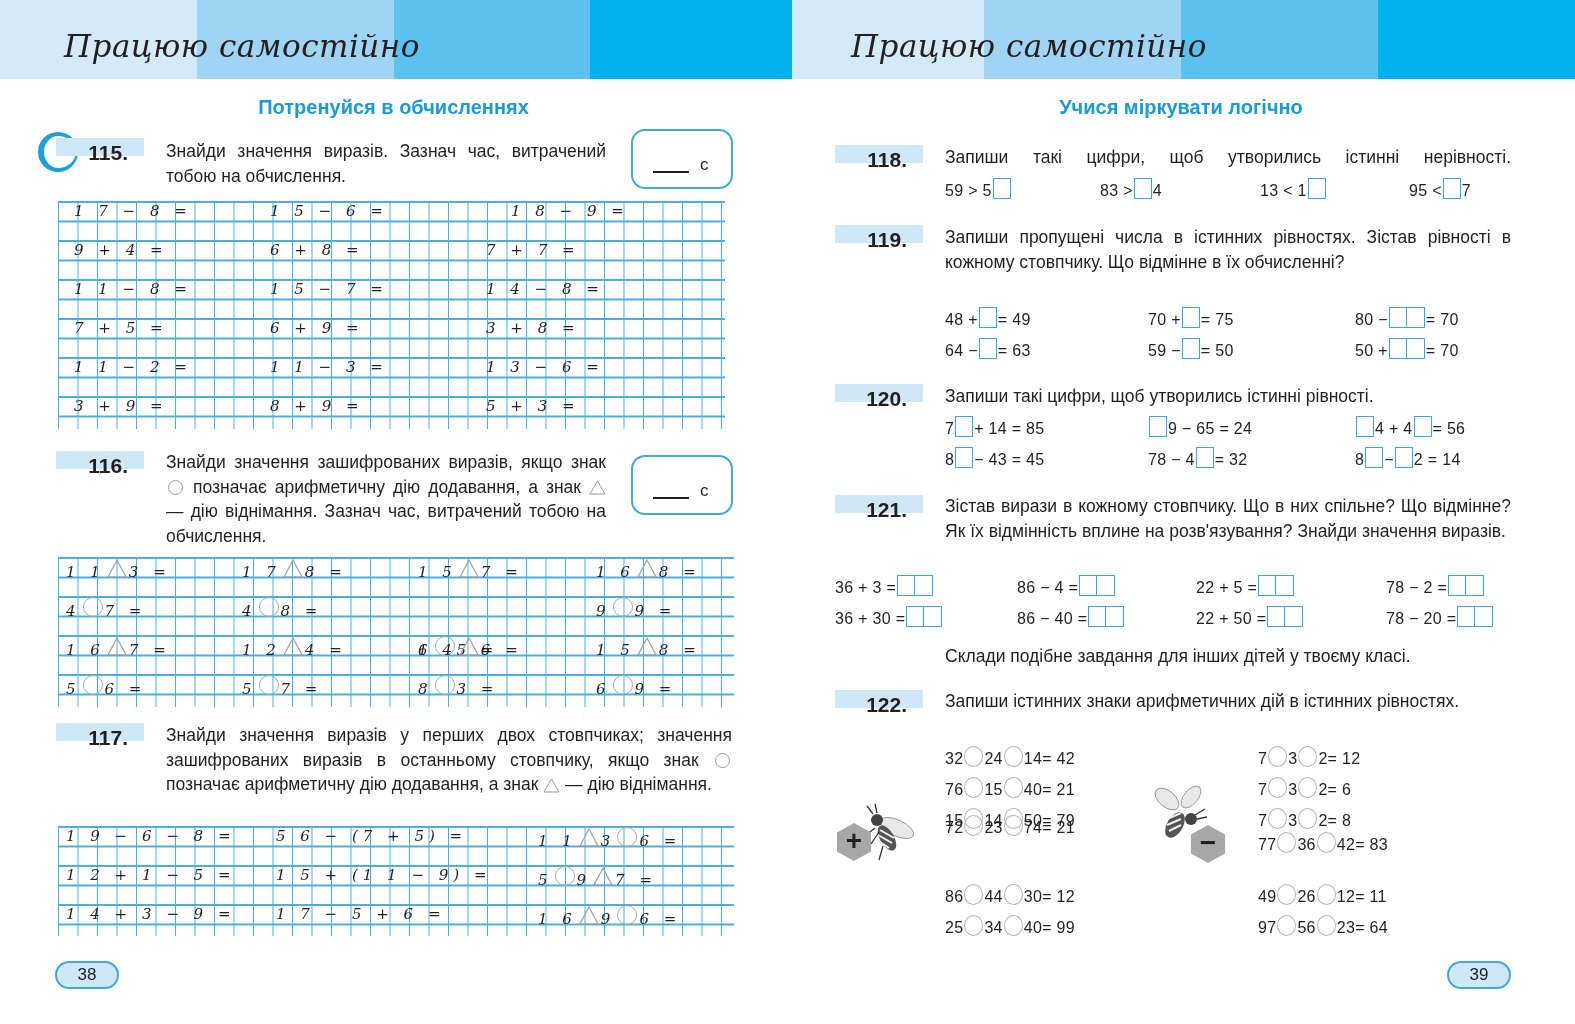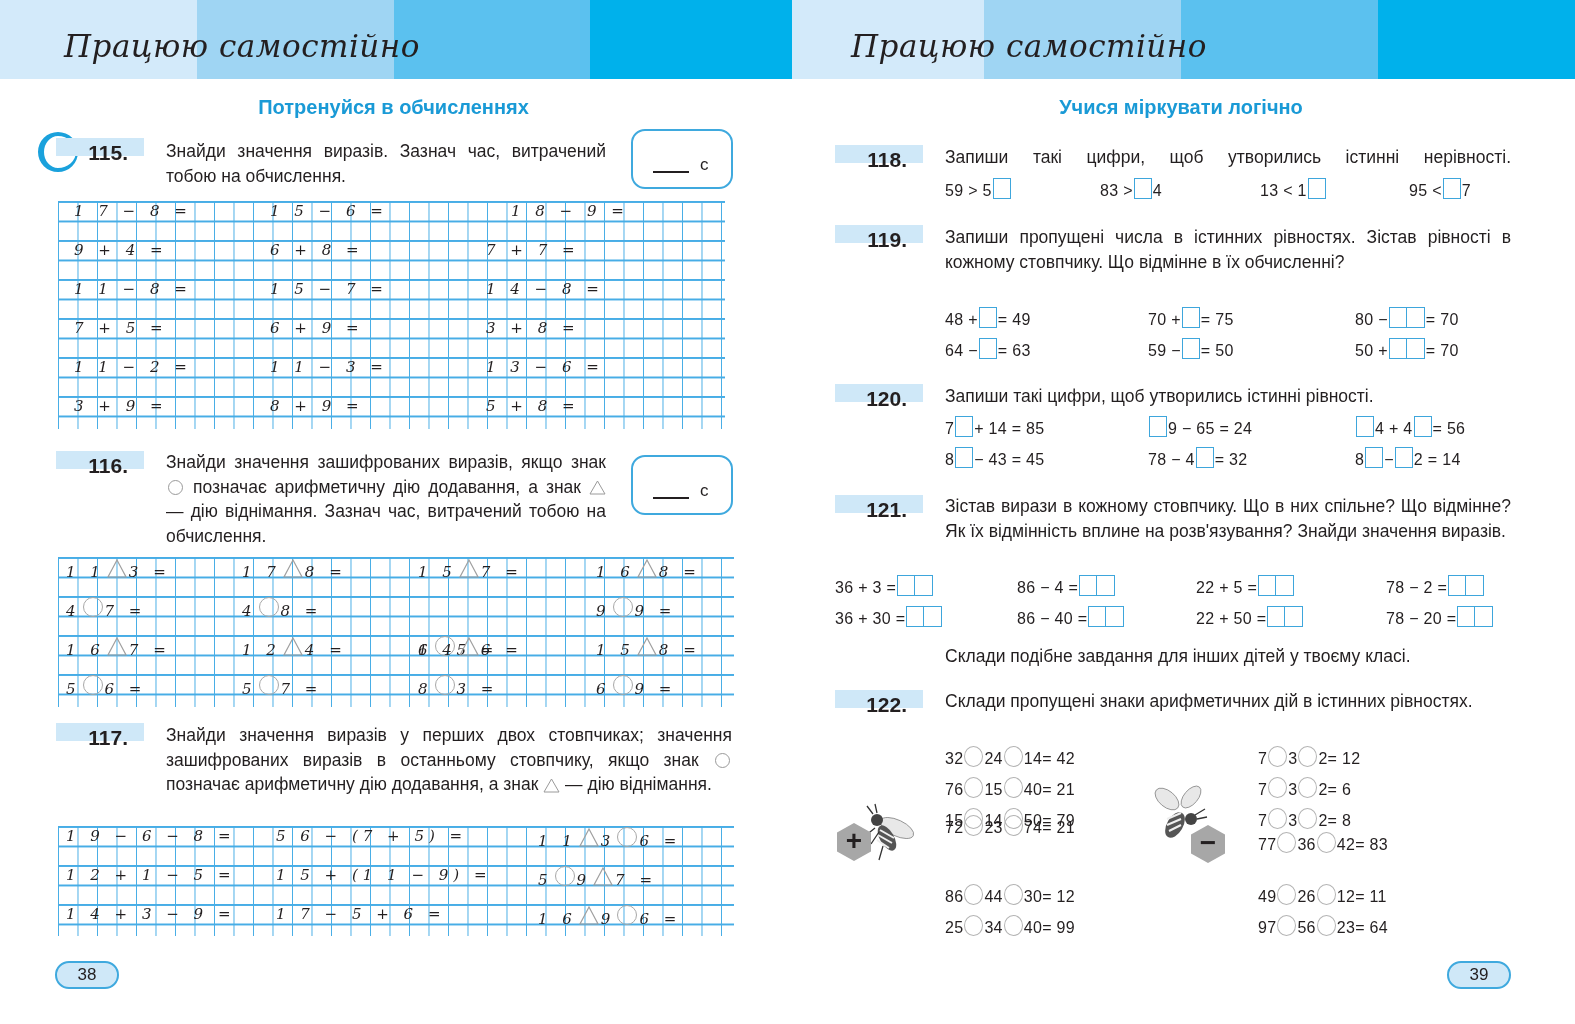--- a/index.html
+++ b/index.html
@@ -83,21 +83,21 @@
       <div class="expr" style="left: 212px; top: 79px;">1 5 − 7 =</div>
       <div class="expr" style="left: 428px; top: 79px;">1 4 − 8 =</div>
       <div class="expr" style="left: 16px; top: 118px;">7 + 5 =</div>
       <div class="expr" style="left: 212px; top: 118px;">6 + 9 =</div>
       <div class="expr" style="left: 428px; top: 118px;">3 + 8 =</div>
       <div class="expr" style="left: 16px; top: 157px;">1 1 − 2 =</div>
       <div class="expr" style="left: 212px; top: 157px;">1 1 − 3 =</div>
       <div class="expr" style="left: 428px; top: 157px;">1 3 − 6 =</div>
       <div class="expr" style="left: 16px; top: 196px;">3 + 9 =</div>
       <div class="expr" style="left: 212px; top: 196px;">8 + 9 =</div>
-      <div class="expr" style="left: 428px; top: 196px;">5 + 8 =</div>
+      <div class="expr" style="left: 428px; top: 196px;">5 + 3 =</div>
     </div>
 
   <div class="task-num" style="left:56px; top:451px;">116.</div>
   <div class="task-text" style="left:166px; top:450px; width:440px;">
     <span>Знайди значення зашифрованих виразів, якщо знак</span>
     <span class="sym sym-circle"></span>
     <span>позначає арифметичну дію додавання, а знак</span>
     <svg class="sym" width="17" height="15">
         <polygon points="8.5,1 16,14 1,14" fill="none" stroke="#9a9a9a" stroke-width="1"></polygon>
       </svg>
@@ -223,21 +223,21 @@
       <div class="math" style="left: 409px; top: 575px;"><span>22 + 5 =</span><span class="box double"></span></div>
       <div class="math" style="left: 599px; top: 575px;"><span>78 − 2 =</span><span class="box double"></span></div>
       <div class="math" style="left: 48px; top: 606px;"><span>36 + 30 =</span><span class="box double"></span></div>
       <div class="math" style="left: 230px; top: 606px;"><span>86 − 40 =</span><span class="box double"></span></div>
       <div class="math" style="left: 409px; top: 606px;"><span>22 + 50 =</span><span class="box double"></span></div>
       <div class="math" style="left: 599px; top: 606px;"><span>78 − 20 =</span><span class="box double"></span></div>
     </div>
   <div class="task-text" style="left:158px; top:644px; width:566px;">Склади подібне завдання для інших дітей у твоєму класі.</div>
 
   <div class="task-num" style="left:48px; top:690px;">122.</div>
-  <div class="task-text" style="left:158px; top:689px; width:566px;">Склади пропущені знаки арифметичних дій в істинних рівностях.</div>
+  <div class="task-text" style="left:158px; top:689px; width:566px;">Запиши істинних знаки арифметичних дій в істинних рівностях.</div>
   <div id="t122">
       <div class="math" style="left: 158px; top: 746px;"><span>32</span><span class="ocircle"></span><span>24</span><span class="ocircle"></span><span>14</span><span>= 42</span></div>
       <div class="math" style="left: 158px; top: 777px;"><span>76</span><span class="ocircle"></span><span>15</span><span class="ocircle"></span><span>40</span><span>= 21</span></div>
       <div class="math" style="left: 158px; top: 808px;"><span>15</span><span class="ocircle"></span><span>14</span><span class="ocircle"></span><span>50</span><span>= 79</span></div>
       <div class="math" style="left: 158px; top: 815px;"><span>72</span><span class="ocircle"></span><span>23</span><span class="ocircle"></span><span>74</span><span>= 21</span></div>
       <div class="math" style="left: 158px; top: 884px;"><span>86</span><span class="ocircle"></span><span>44</span><span class="ocircle"></span><span>30</span><span>= 12</span></div>
       <div class="math" style="left: 158px; top: 915px;"><span>25</span><span class="ocircle"></span><span>34</span><span class="ocircle"></span><span>40</span><span>= 99</span></div>
       <div class="math" style="left: 471px; top: 746px;"><span>7</span><span class="ocircle"></span><span>3</span><span class="ocircle"></span><span>2</span><span>= 12</span></div>
       <div class="math" style="left: 471px; top: 777px;"><span>7</span><span class="ocircle"></span><span>3</span><span class="ocircle"></span><span>2</span><span>= 6</span></div>
       <div class="math" style="left: 471px; top: 808px;"><span>7</span><span class="ocircle"></span><span>3</span><span class="ocircle"></span><span>2</span><span>= 8</span></div>

